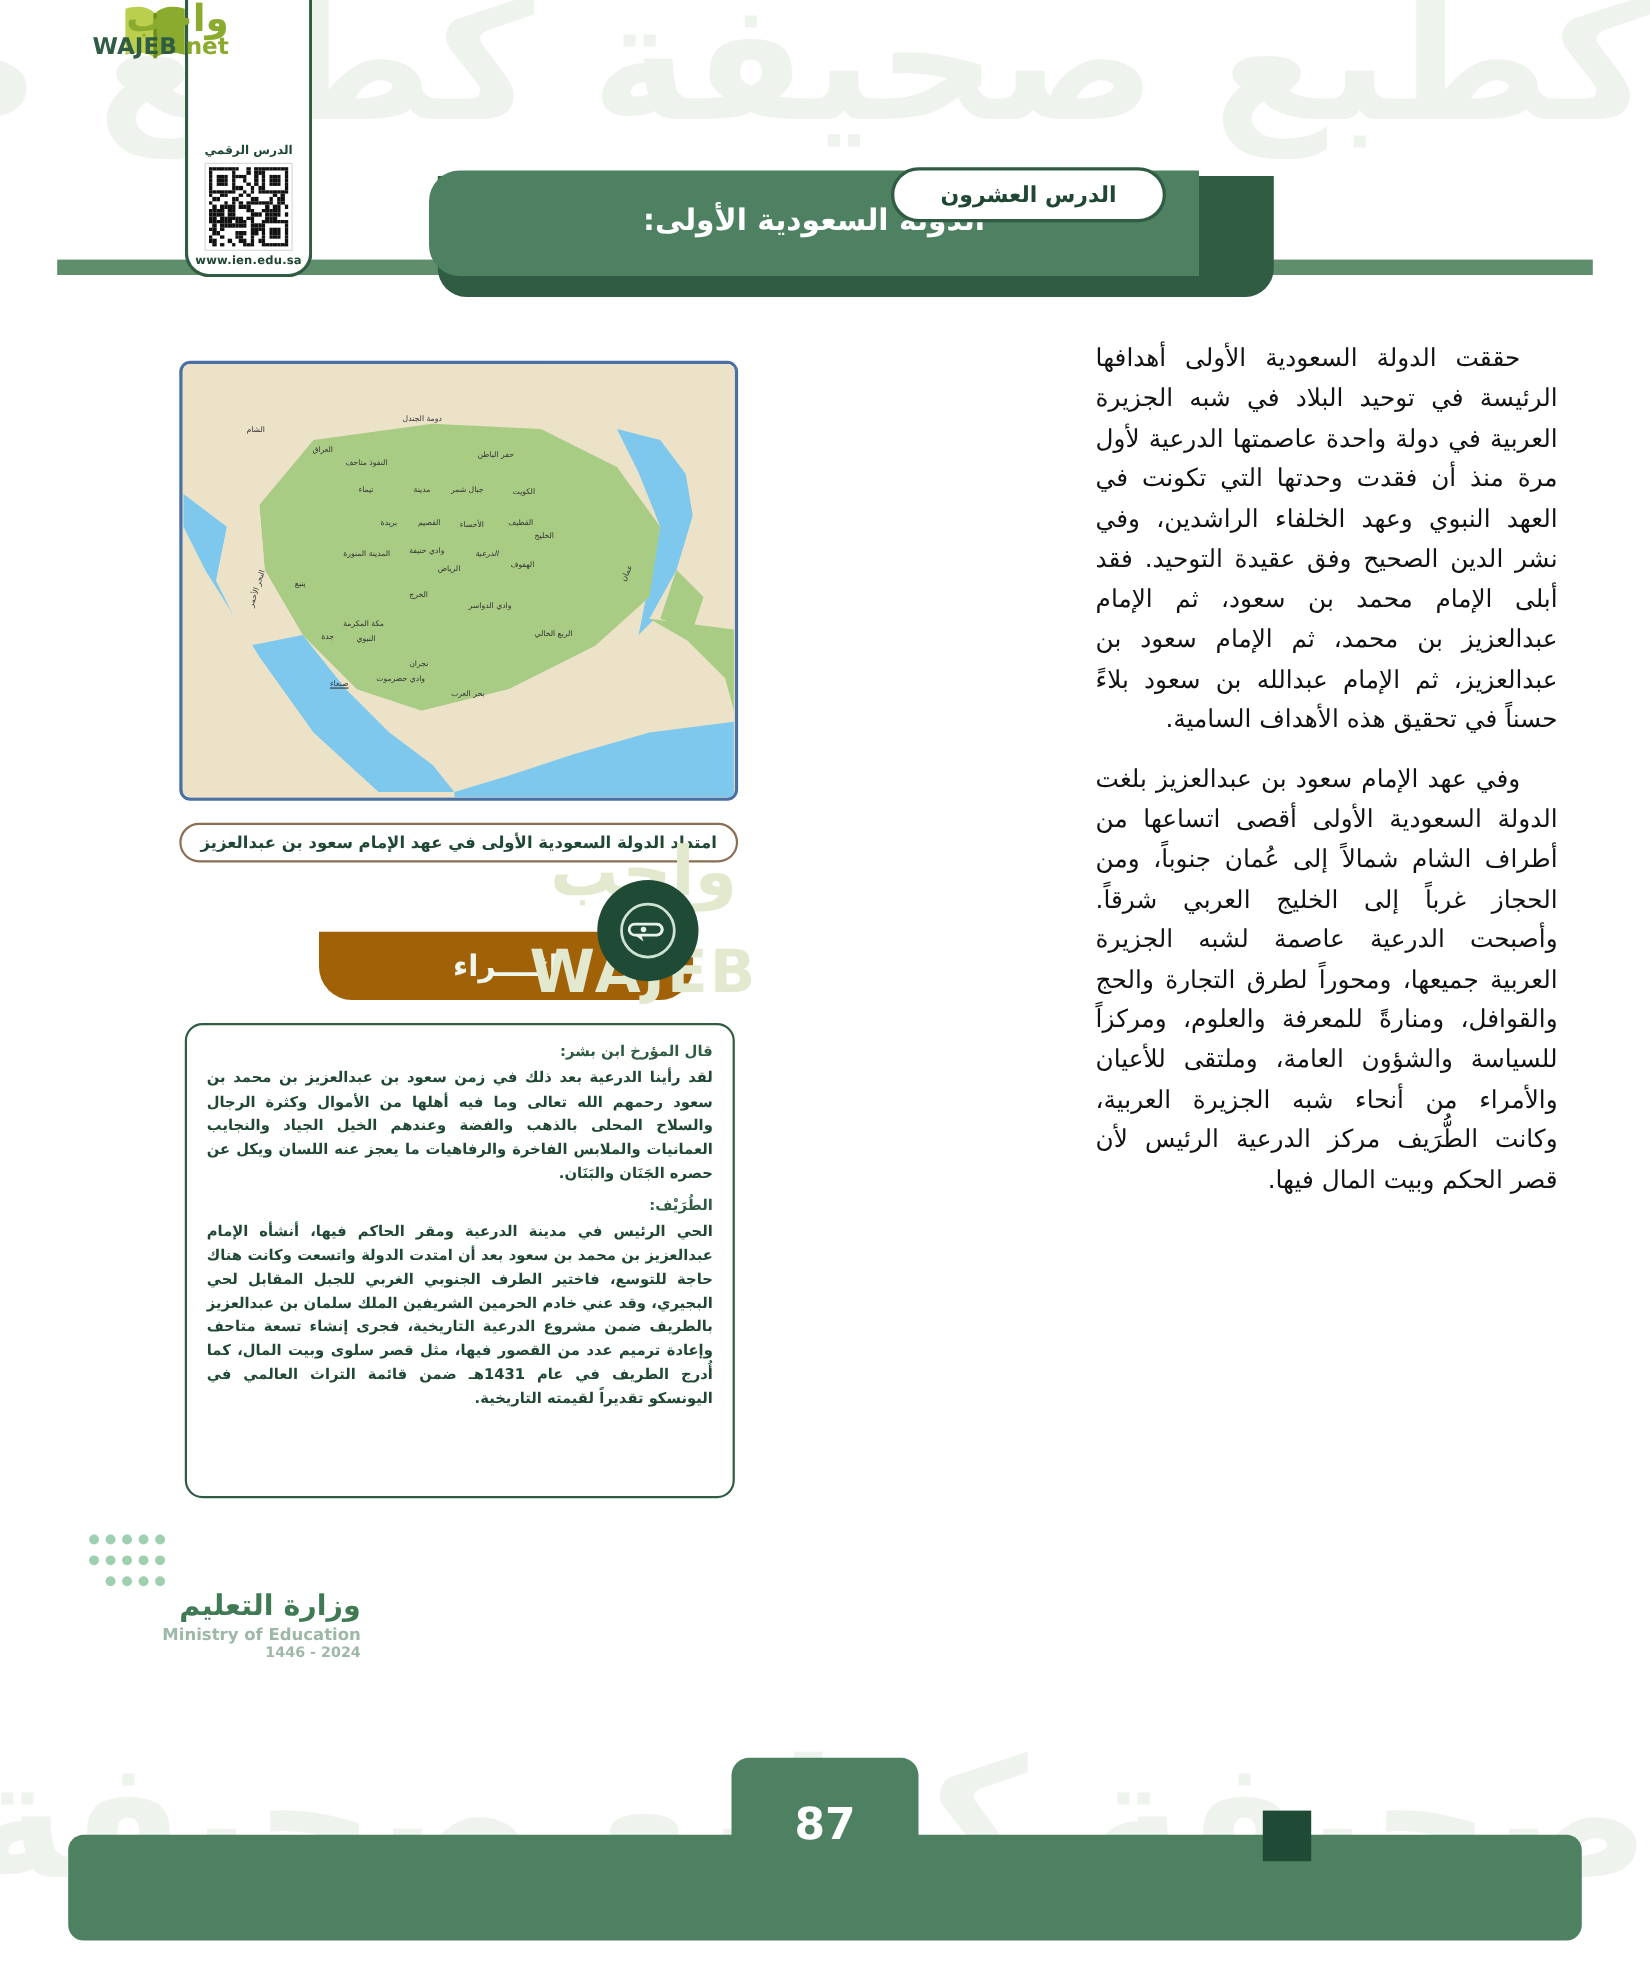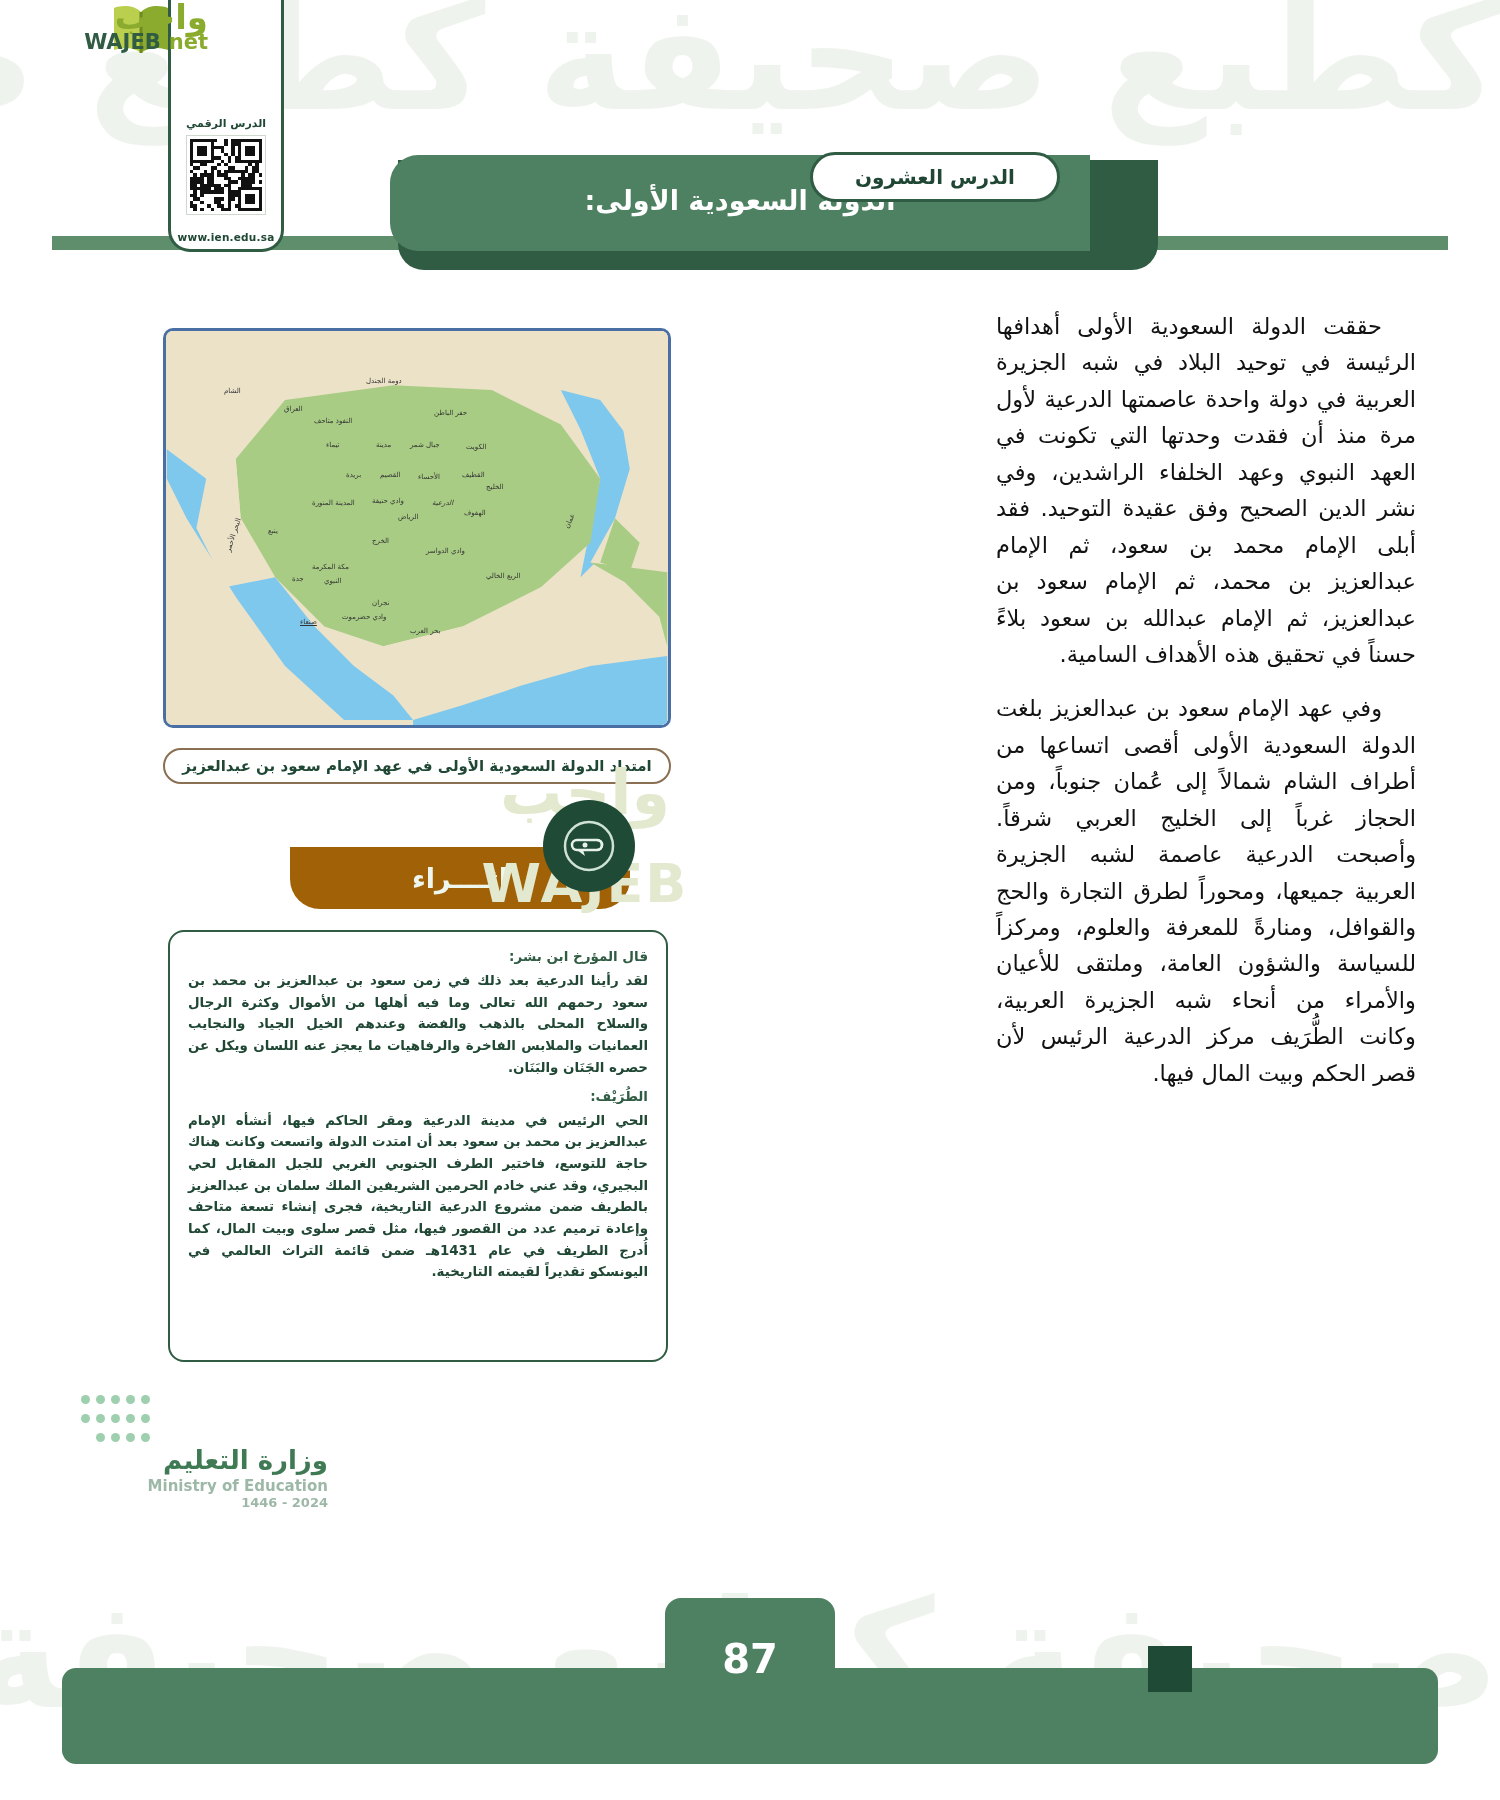--- a/index.html
+++ b/index.html
@@ -69,21 +69,21 @@
     display:flex; flex-direction:column; align-items:center; justify-content:flex-end;
     padding-bottom:6px;
   }
   .qr-tab .lbl { font-size:11px; color:#1f4733; font-weight:bold; margin-bottom:5px; }
   .qr-box {
     width:80px; height:80px; background:#fff; border:1px solid #cfd8cf;
     display:grid; grid-template-columns:repeat(21,1fr); grid-template-rows:repeat(21,1fr);
     padding:3px;
   }
   .qr-box i { background:#111; display:block; }
-  .qr-tab .url { font-size:10.5px; color:#1f4733; font-weight:bold; margin-top:16px; letter-spacing:.2px; }
+  .qr-tab .url { font-size:10.5px; color:#1f4733; font-weight:bold; margin-top:3px; letter-spacing:.2px; }
 
   
   .wajeb {
     position:absolute; left:8px; top:2px; width:200px; height:62px; z-index:8;
   }
   .wajeb .ar { color:#8aab2e; font-size:34px; font-weight:bold; line-height:30px; }
   .wajeb .en { font-size:21px; font-weight:bold; line-height:21px; }
   .wajeb .en .a { color:#2f5c43; }
   .wajeb .en .b { color:#8aab2e; }
   .wajeb-book {

